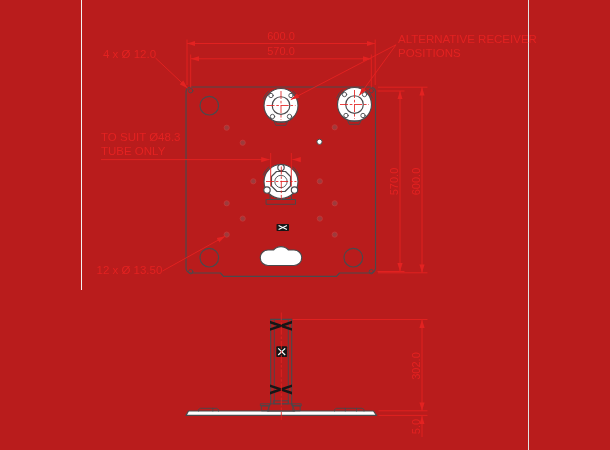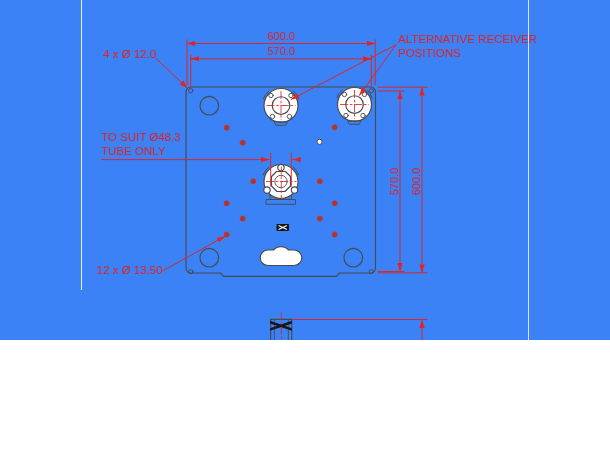--- a/index.html
+++ b/index.html
@@ -1,21 +1,21 @@
 <!DOCTYPE html>
 <html style="--annotation-red: #e32221; --line-dark: #4a4a4d; --hole-fill: #9c3b3c;"><head>
 <meta charset="utf-8">
 <style>
   :root{
     --annotation-red:#e32221;
     --line-dark:#4a4a4d;
     --hole-fill:#9c3b3c;
   }
   html,body{margin:0;padding:0;background:#fff;}
-  .stage{width:610px;height:340px;position:relative;background:#3b82f6;overflow:hidden;}
+  .stage{width:610px;height:450px;position:relative;background:#b91c1c;overflow:hidden;}
   svg{display:block;}
   .dk{stroke:var(--line-dark);stroke-width:1.15;fill:none;stroke-linecap:round;stroke-linejoin:round;}
   .dkf{stroke:var(--line-dark);stroke-width:1.15;fill:#ffffff;stroke-linecap:round;stroke-linejoin:round;}
   .dkt{stroke:var(--line-dark);stroke-width:0.9;fill:none;stroke-linecap:round;stroke-linejoin:round;}
   .blk{fill:#161616;stroke:none;}
   .rl{stroke:var(--annotation-red);stroke-width:0.95;fill:none;stroke-linecap:butt;}
   .rld{stroke:var(--annotation-red);stroke-width:0.85;fill:none;stroke-dasharray:8 1.8 2.6 1.8;}
   .holeR{fill:var(--hole-fill);stroke:#c53737;stroke-width:0.9;}
   .holeW{fill:#ffffff;stroke:var(--line-dark);stroke-width:1;}
   text.lbl{font-family:"Liberation Sans",sans-serif;font-size:11.5px;fill:var(--annotation-red);}

